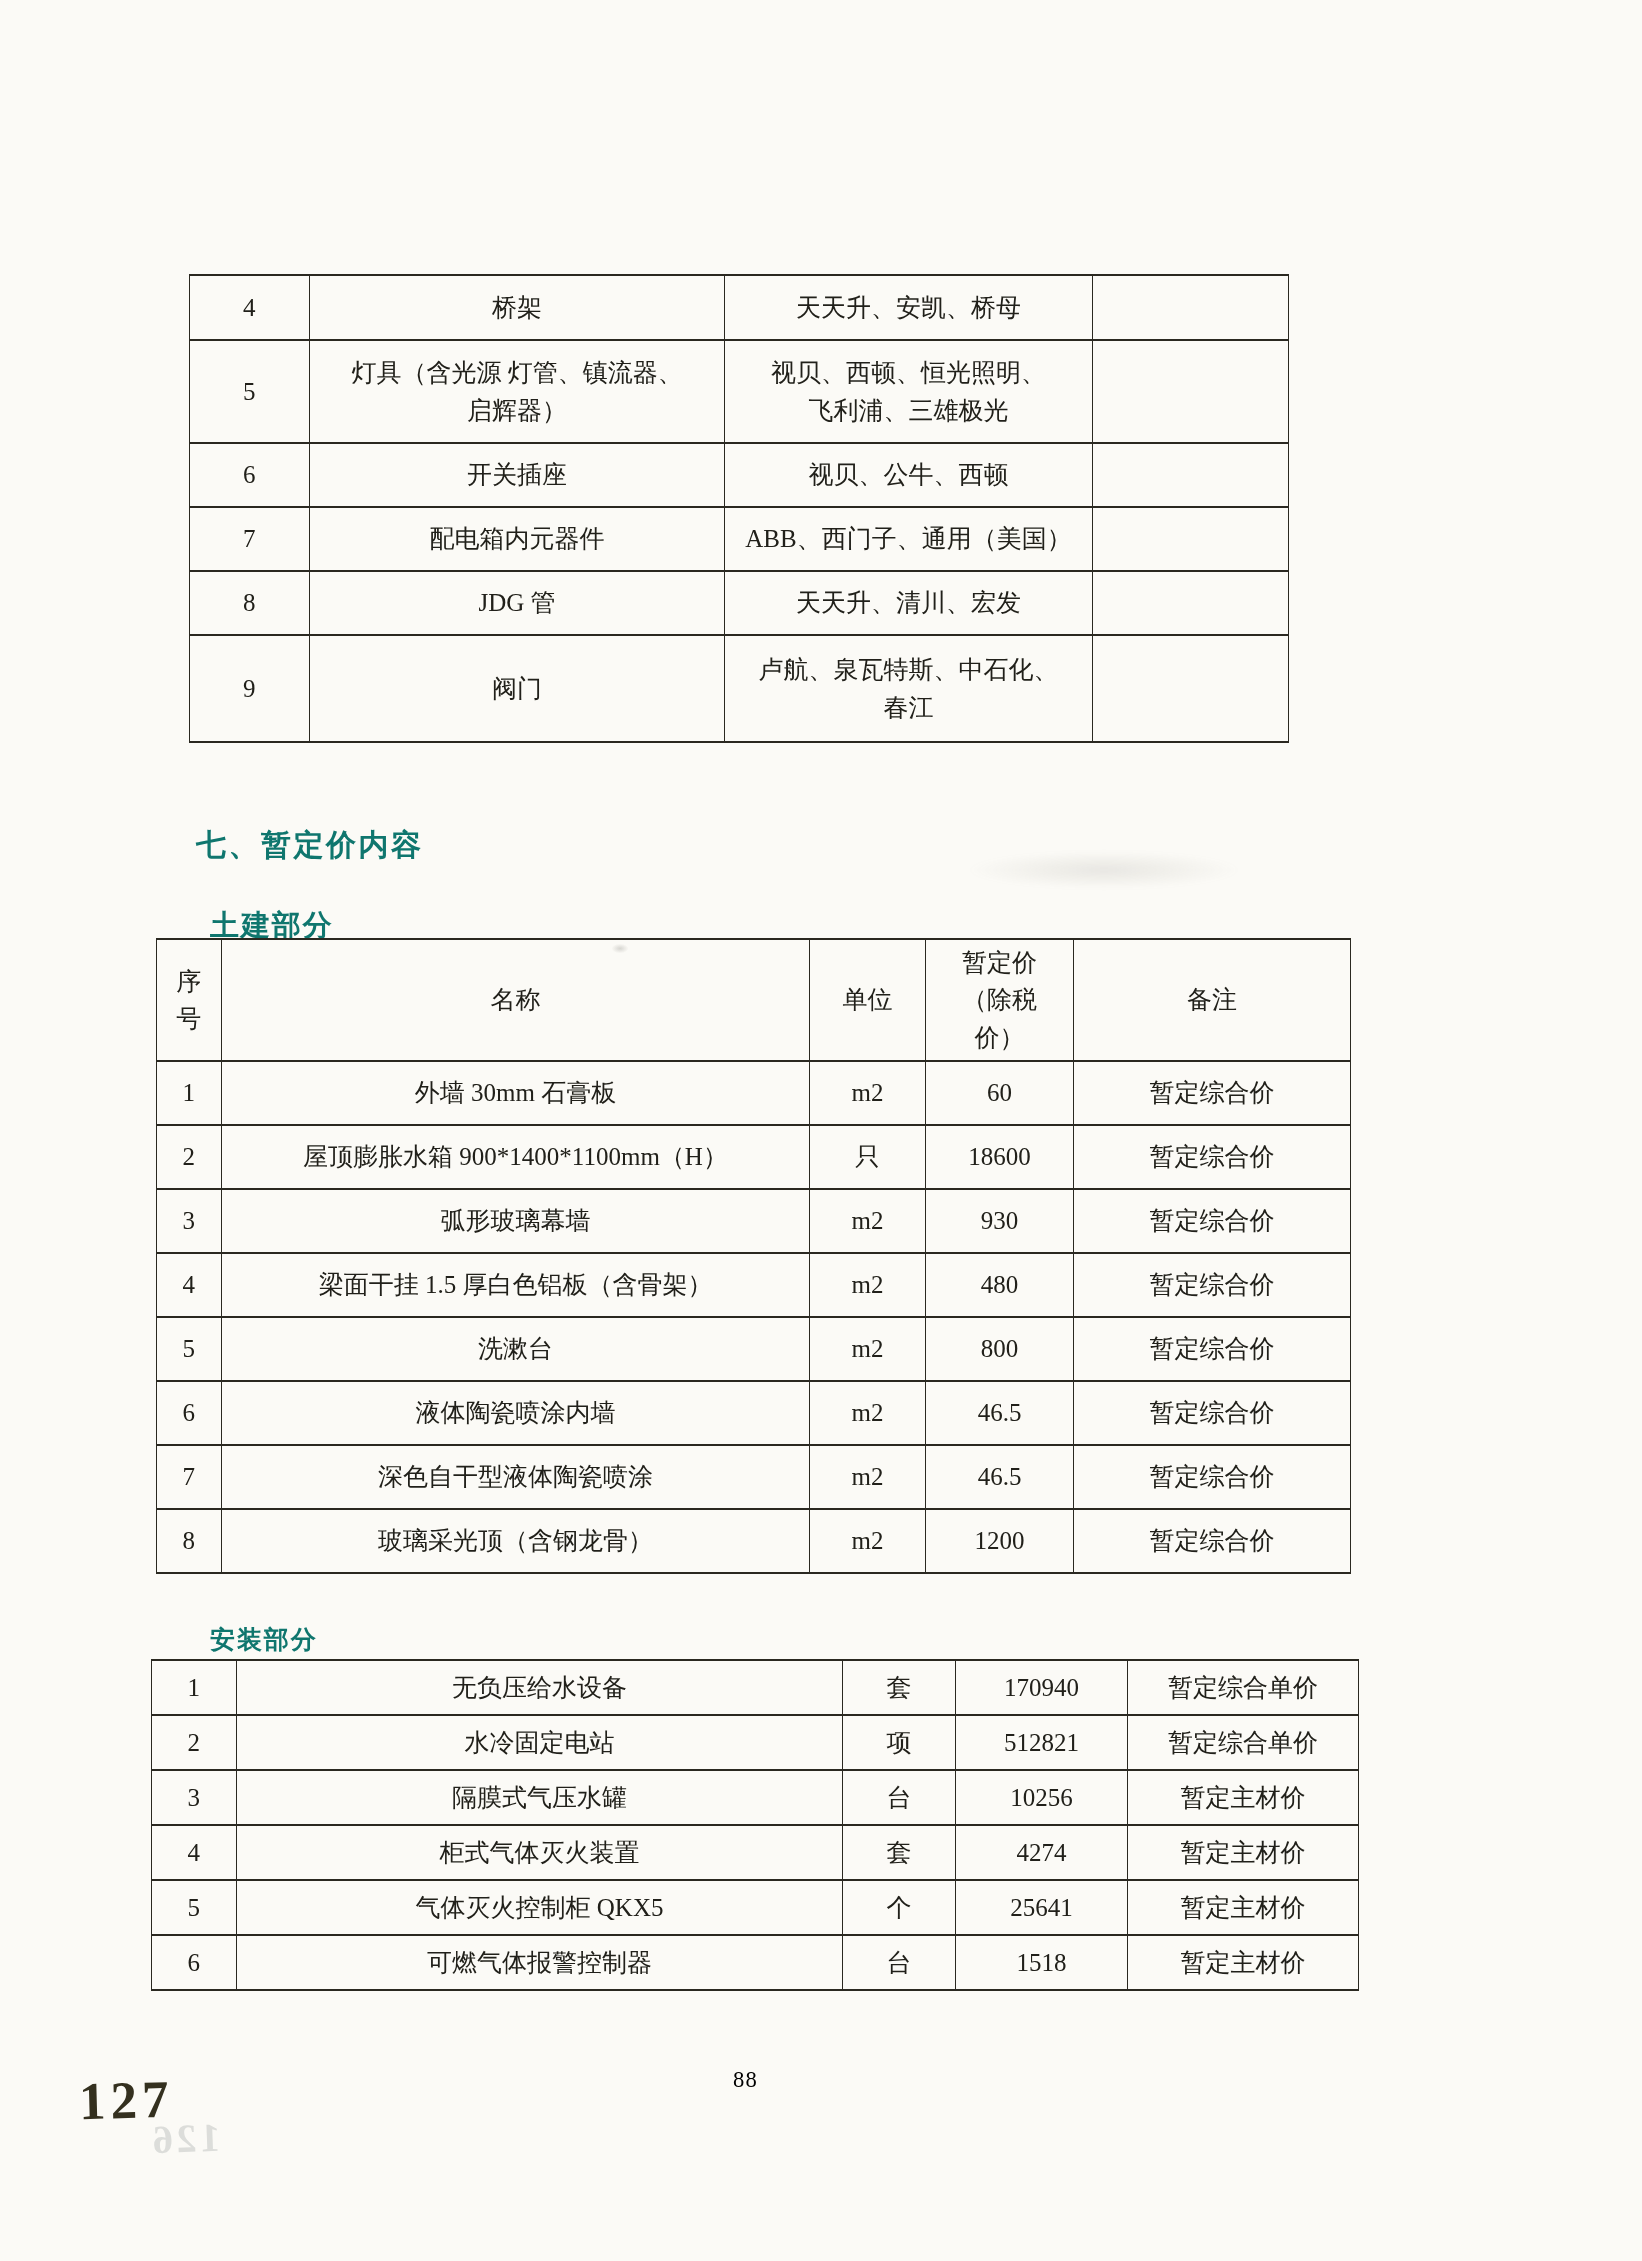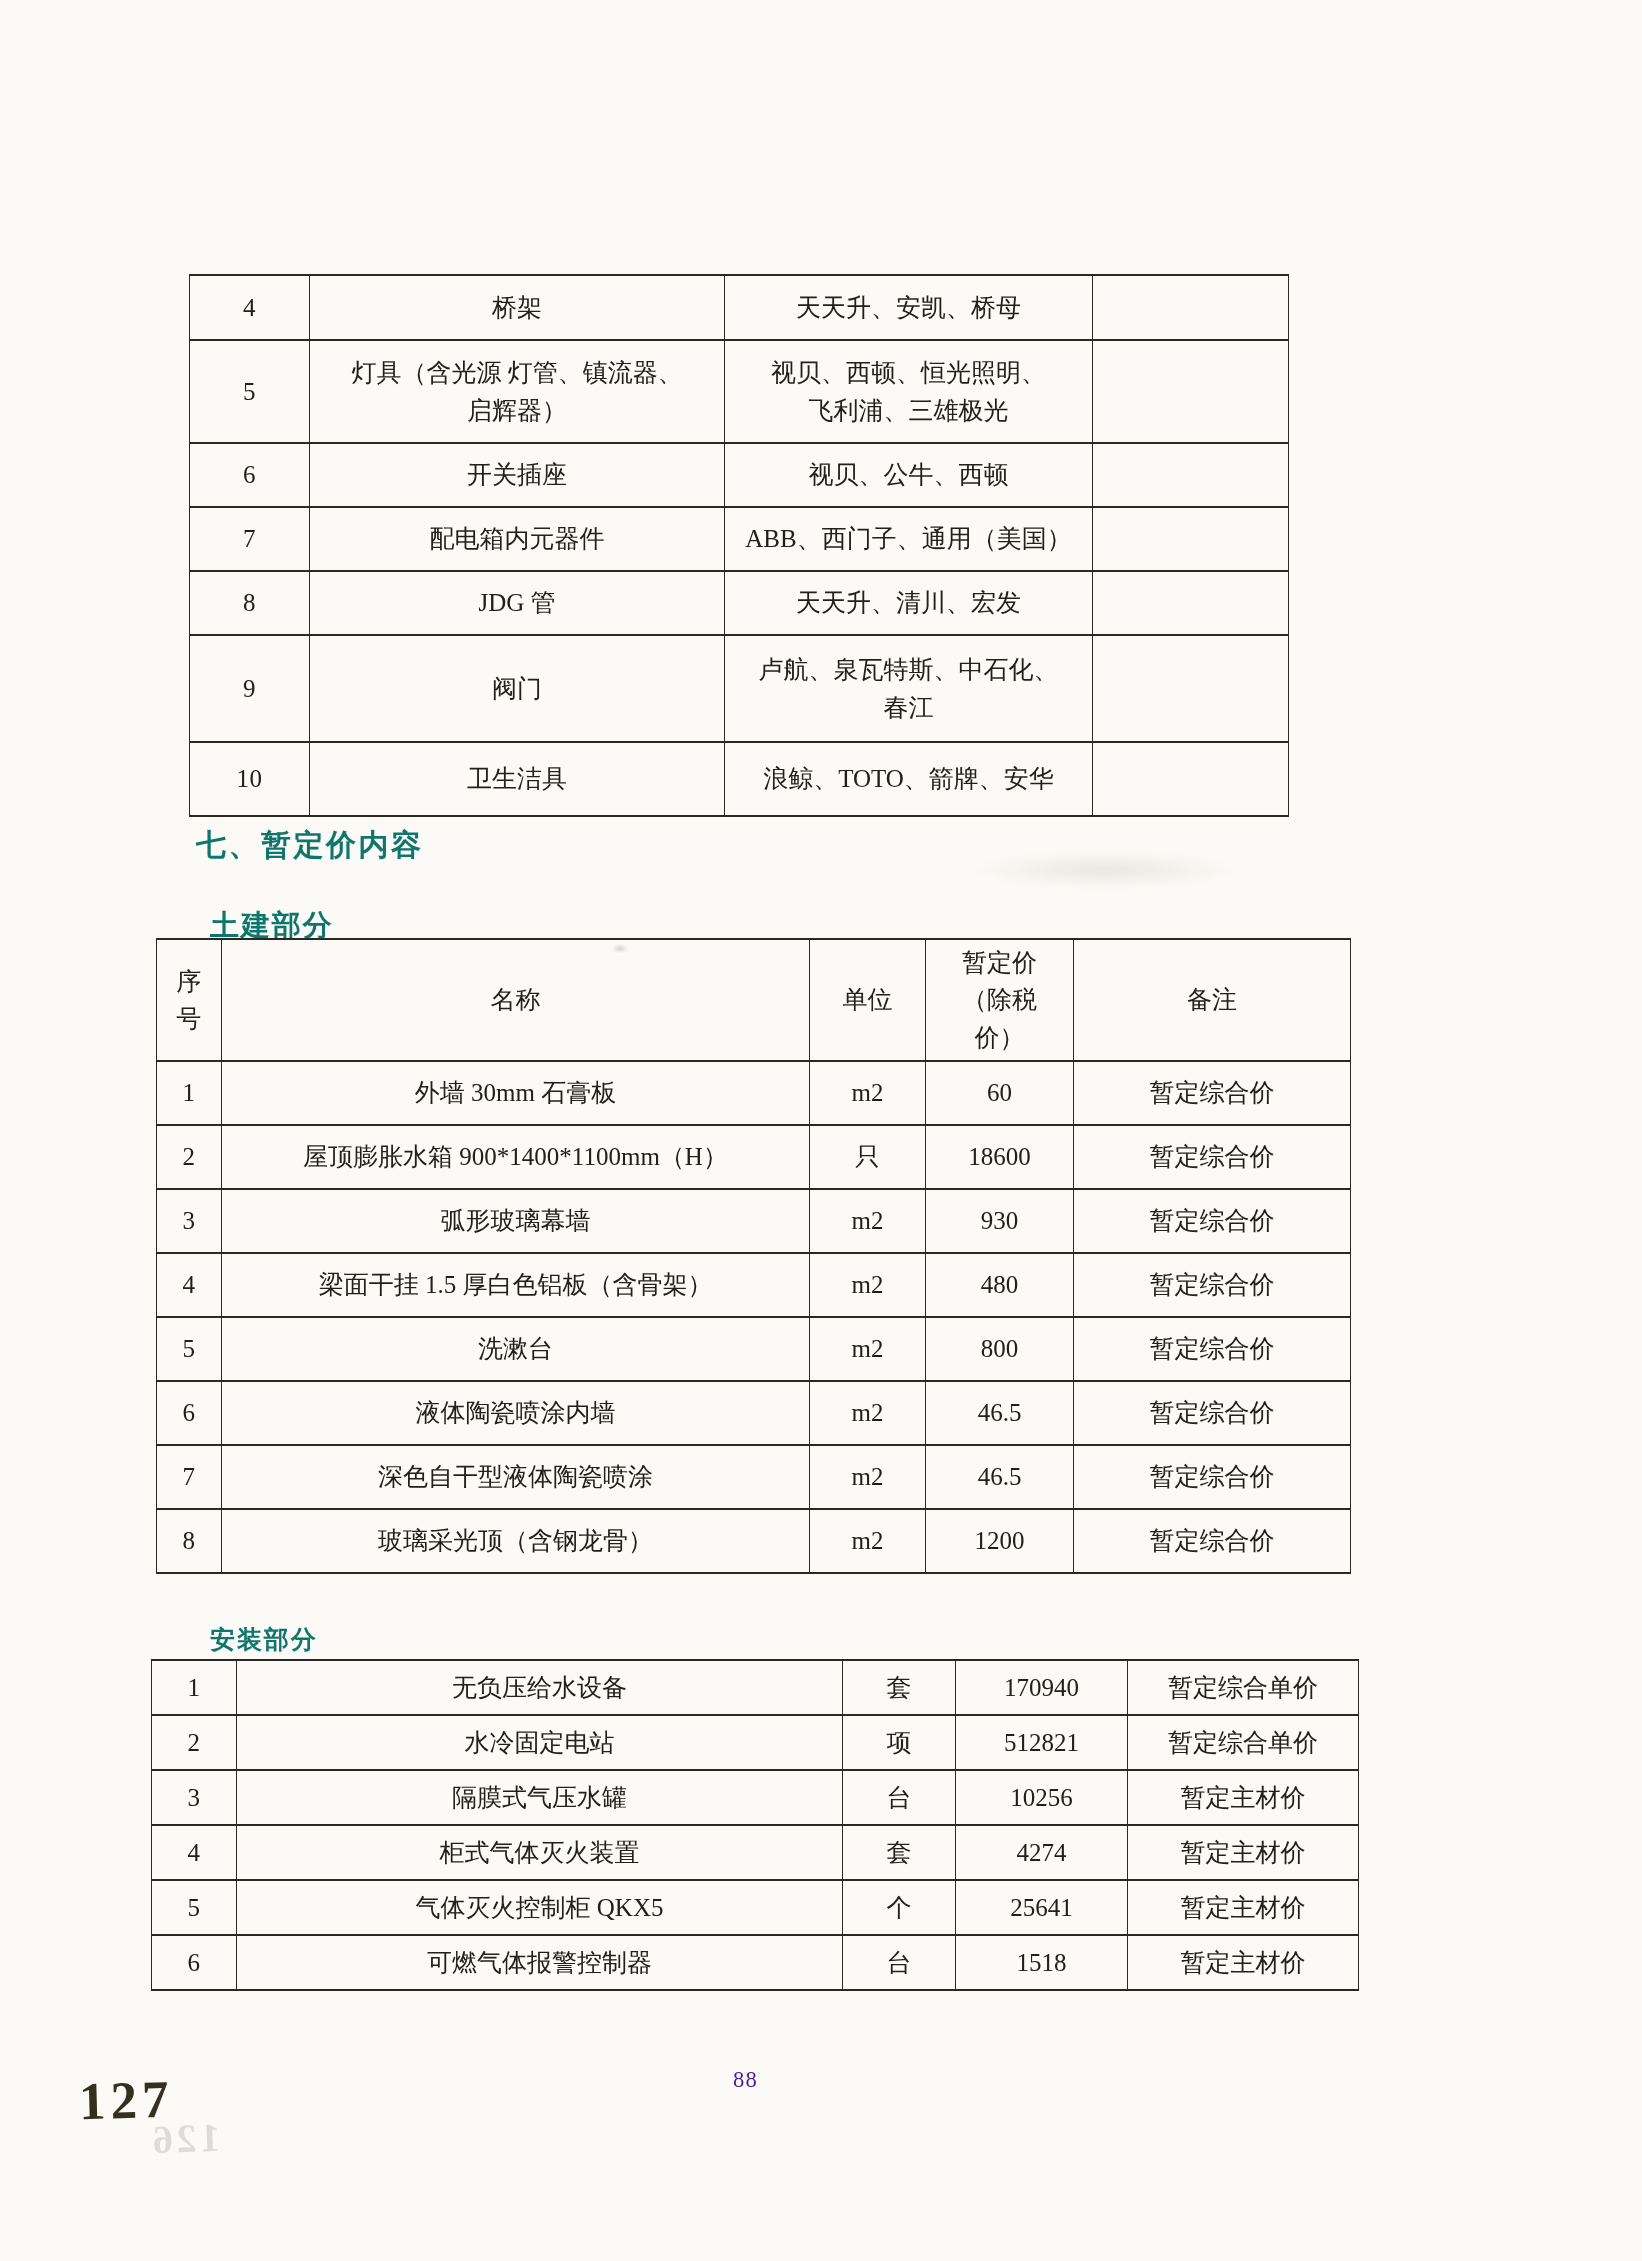--- a/index.html
+++ b/index.html
@@ -63,21 +63,21 @@
   #heading-7 { left: 196px; top: 805px; font-size: 30px; letter-spacing: 2.5px; }
   #civil-label { left: 210px; top: 886px; font-size: 29px; letter-spacing: 1.9px; }
   #install-label { left: 210px; top: 1603px; font-size: 25px; letter-spacing: 1.9px; }
 
   
   #page-number {
     position: absolute;
     left: 733px;
     top: 2067px;
     font-size: 22.6px;
-    color: #4c1d95;
+    color: #000000;
     letter-spacing: 1.3px;
   }
   #stamp-number {
     position: absolute;
     left: 79px;
     top: 2070px;
     font-size: 53px;
     font-weight: bold;
     color: #34301f;
     letter-spacing: 5px;
@@ -158,26 +158,20 @@
       <td class="cell-num">8</td>
       <td class="cell-name">JDG 管</td>
       <td>天天升、清川、宏发</td>
       <td></td>
     </tr>
     <tr style="height:107px">
       <td class="cell-num">9</td>
       <td class="cell-name">阀门</td>
       <td>卢航、泉瓦特斯、中石化、
 春江</td>
-      <td></td>
-    </tr>
-    <tr style="height:74px">
-      <td class="cell-num">10</td>
-      <td class="cell-name">卫生洁具</td>
-      <td>浪鲸、TOTO、箭牌、安华</td>
       <td></td>
     </tr>
   </tbody>
 </table>
 
 <div class="sec-heading" id="heading-7">七、暂定价内容</div>
 <div class="sec-heading" id="civil-label">土建部分</div>
 
 <table class="doc-table" id="civil-table" style="left:156px; top:938px; width:1195px;">
   <colgroup>

